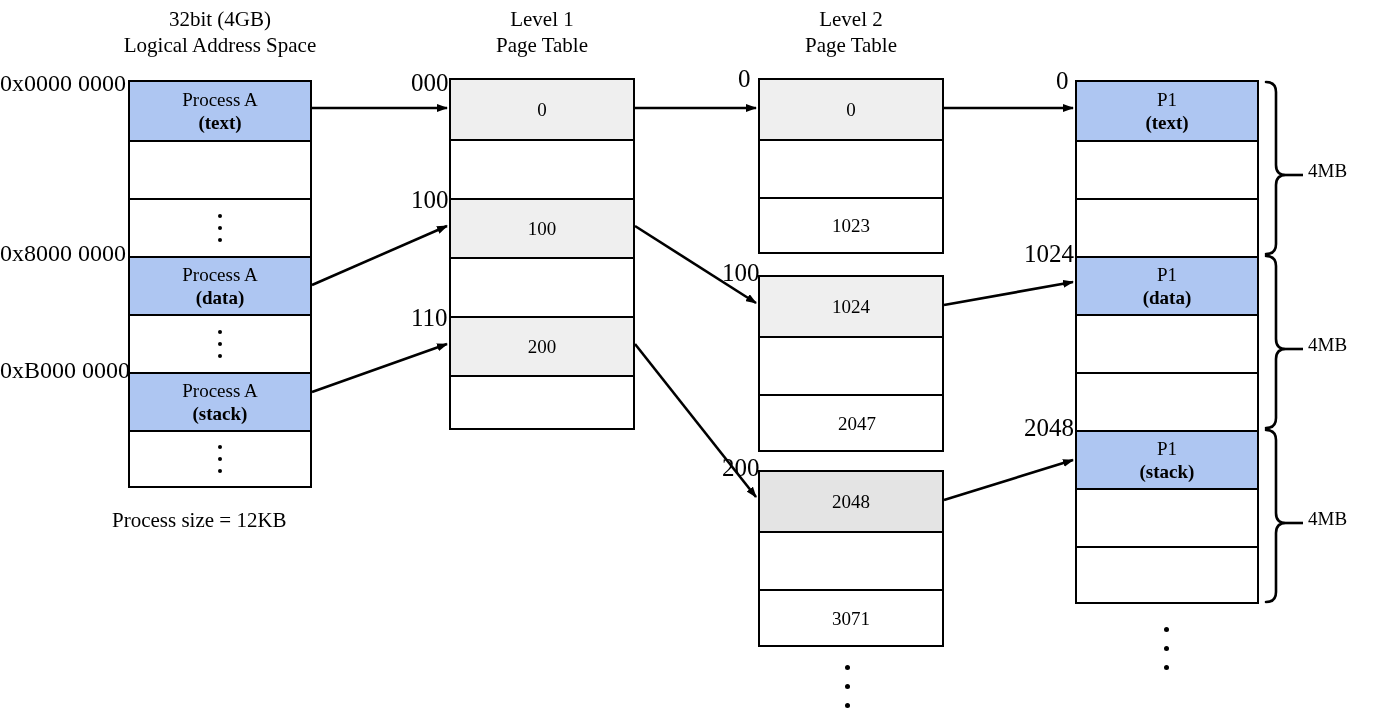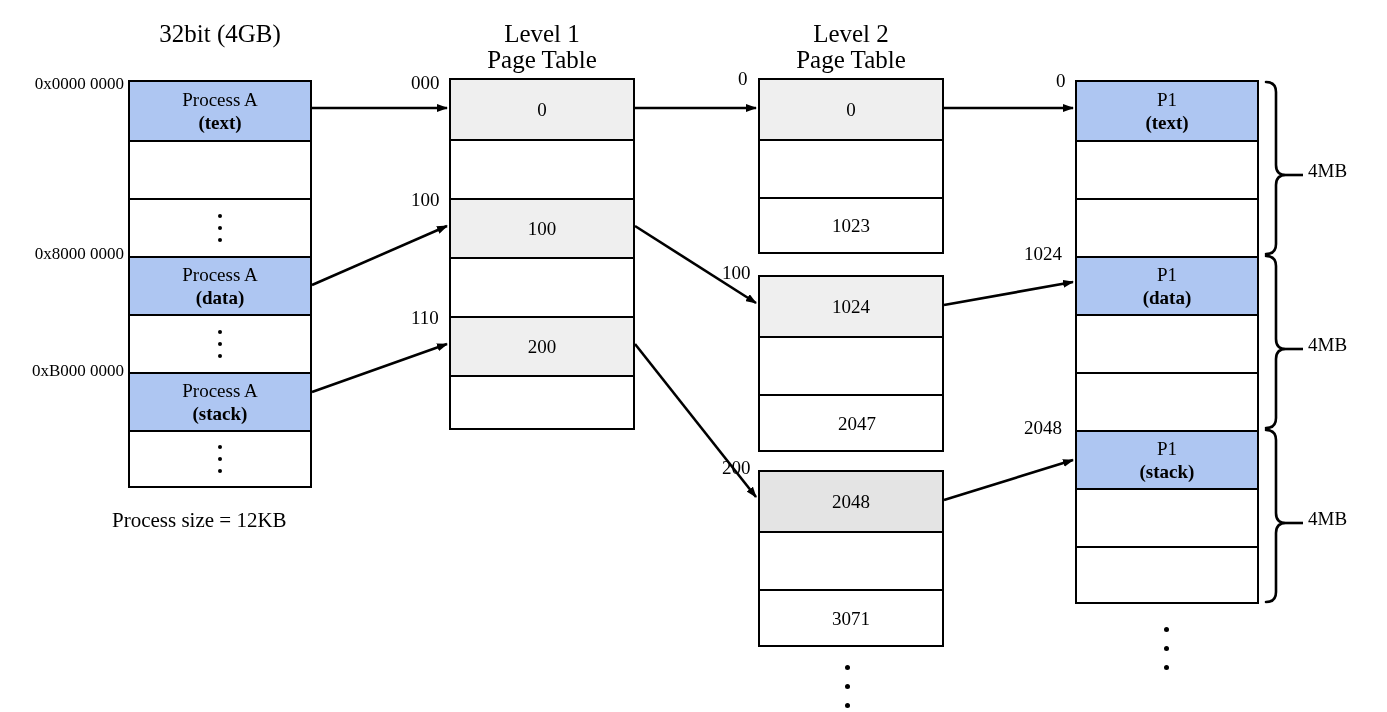--- a/index.html
+++ b/index.html
@@ -15,25 +15,24 @@
   #canvas {
     position: relative;
     width: 1387px;
     height: 712px;
     background: #ffffff;
     overflow: hidden;
   }
   .col-title {
     position: absolute;
     text-align: center;
-    font-size: 25px;
+    font-size: 21px;
     line-height: 26px;
     color: #000;
     white-space: nowrap;
-    margin-top: 15px;
   }
   .box {
     position: absolute;
     box-sizing: border-box;
     border: 2.2px solid #000;
     background: #ffffff;
   }
   .cell {
     position: absolute;
     box-sizing: border-box;
@@ -49,28 +48,28 @@
     background: transparent;
   }
   .cell.first { border-top: none; }
   .cell.blue  { background: #aec6f2; }
   .cell.grey  { background: #efefef; }
   .cell.grey2 { background: #e4e4e4; }
   .cell .l1 { display:block; }
   .cell .l2 { display:block;font-weight:bold; }
   .addr-label {
     position: absolute;
-    font-size: 17px;
+    font-size: 24px;
     line-height: 21px;
     text-align: right;
     white-space: nowrap;
   }
   .idx-label {
     position: absolute;
-    font-size: 19px;
+    font-size: 25px;
     line-height: 21px;
     white-space: nowrap;
   }
   .vdots {
     position: absolute;
     width: 100%;
     text-align: center;
     display: flex;
     flex-direction: column;
     align-items: center;
@@ -116,20 +115,21 @@
     margin: 7px 0;
   }
 </style>
 </head>
 <body>
 
 <div id="canvas">
 
   <div class="col-title" style="left:95px; top:6px; width:250px;">
     <div>32bit (4GB)</div>
+    <div>Logical Address Space</div>
   </div>
 
   <div class="col-title" style="left:417px; top:6px; width:250px;">
     <div>Level 1</div>
     <div>Page Table</div>
   </div>
 
   <div class="col-title" style="left:726px; top:6px; width:250px;">
     <div>Level 2</div>
     <div>Page Table</div>

